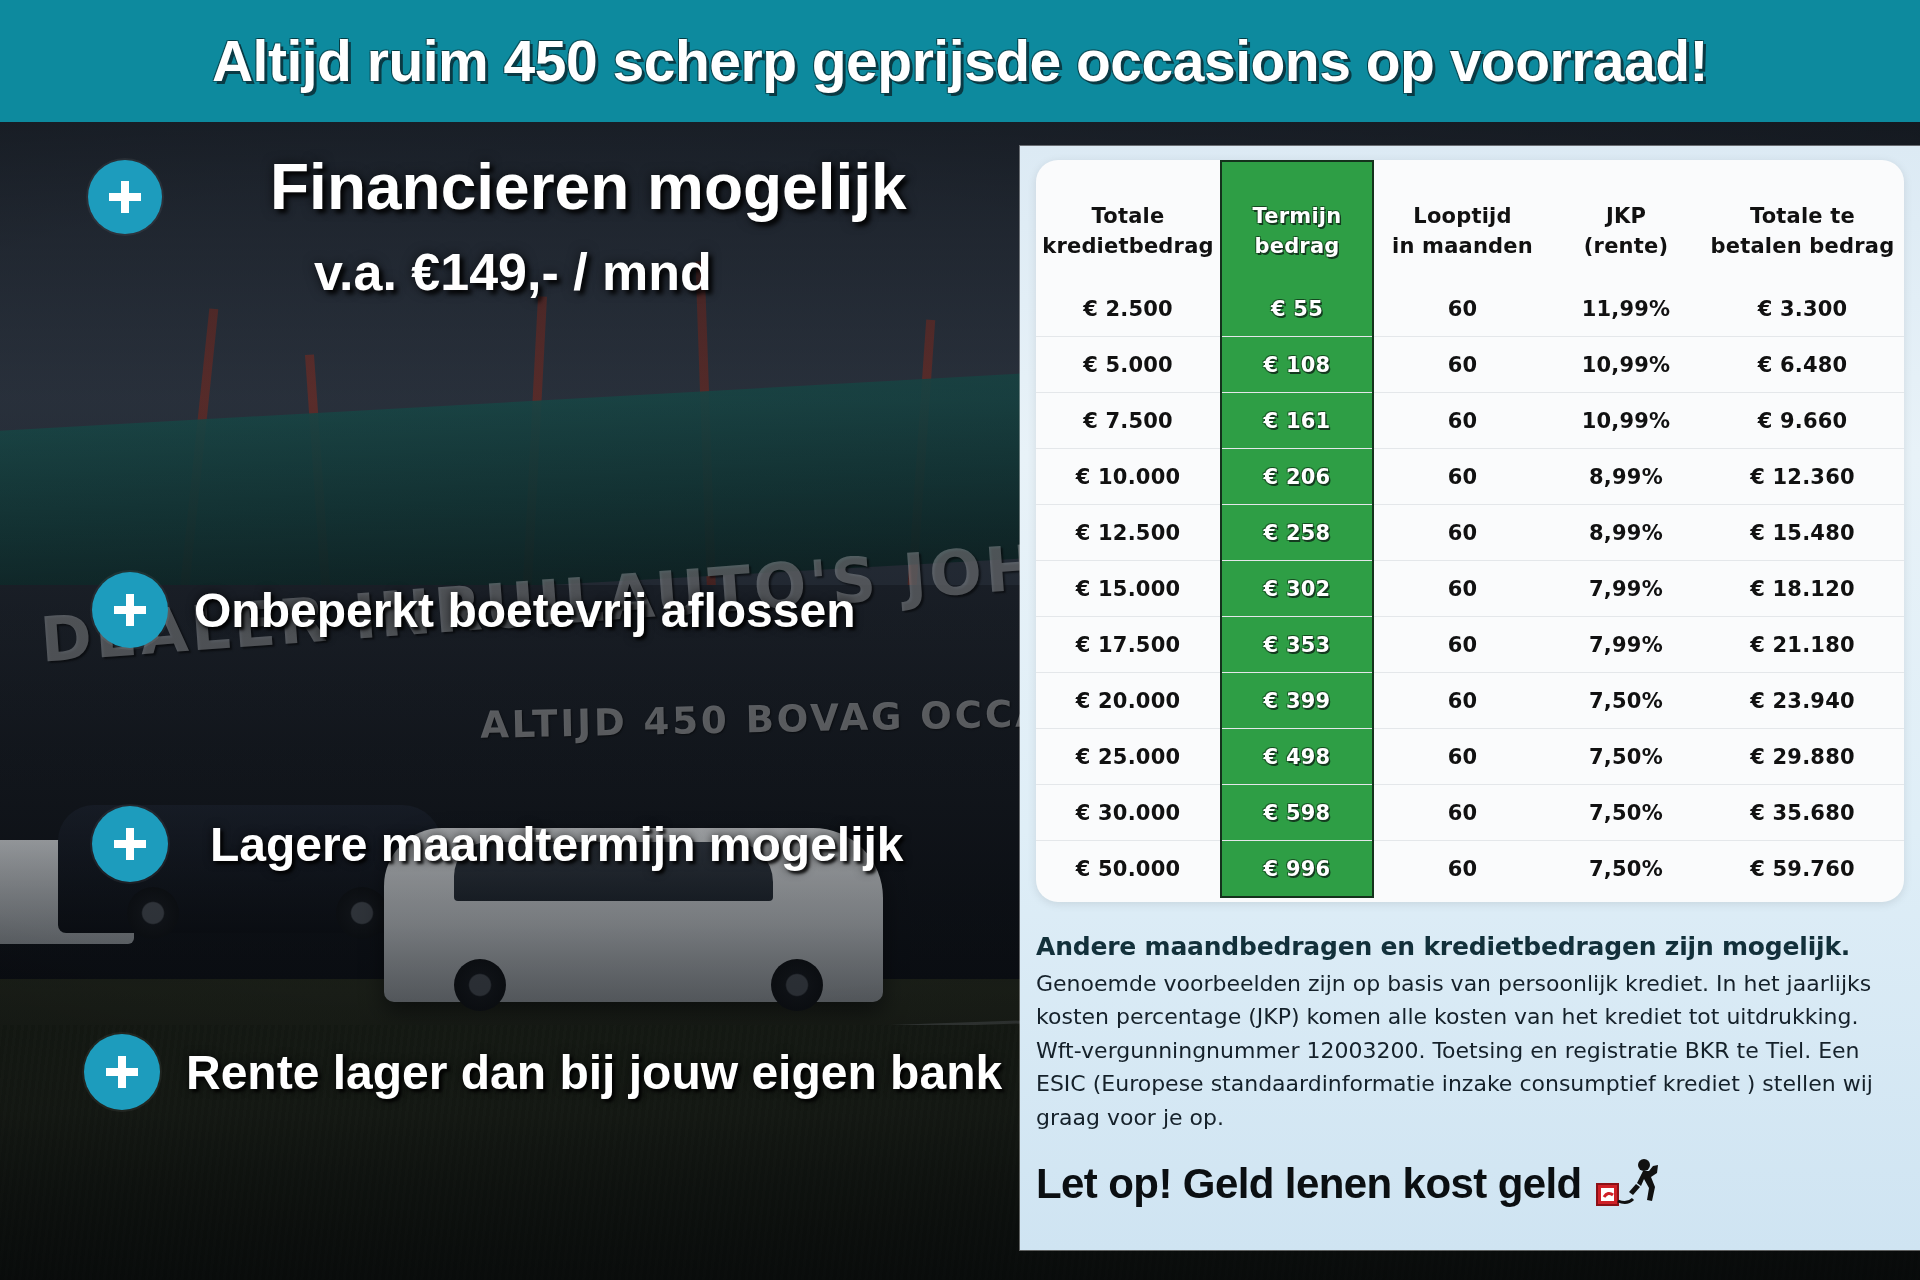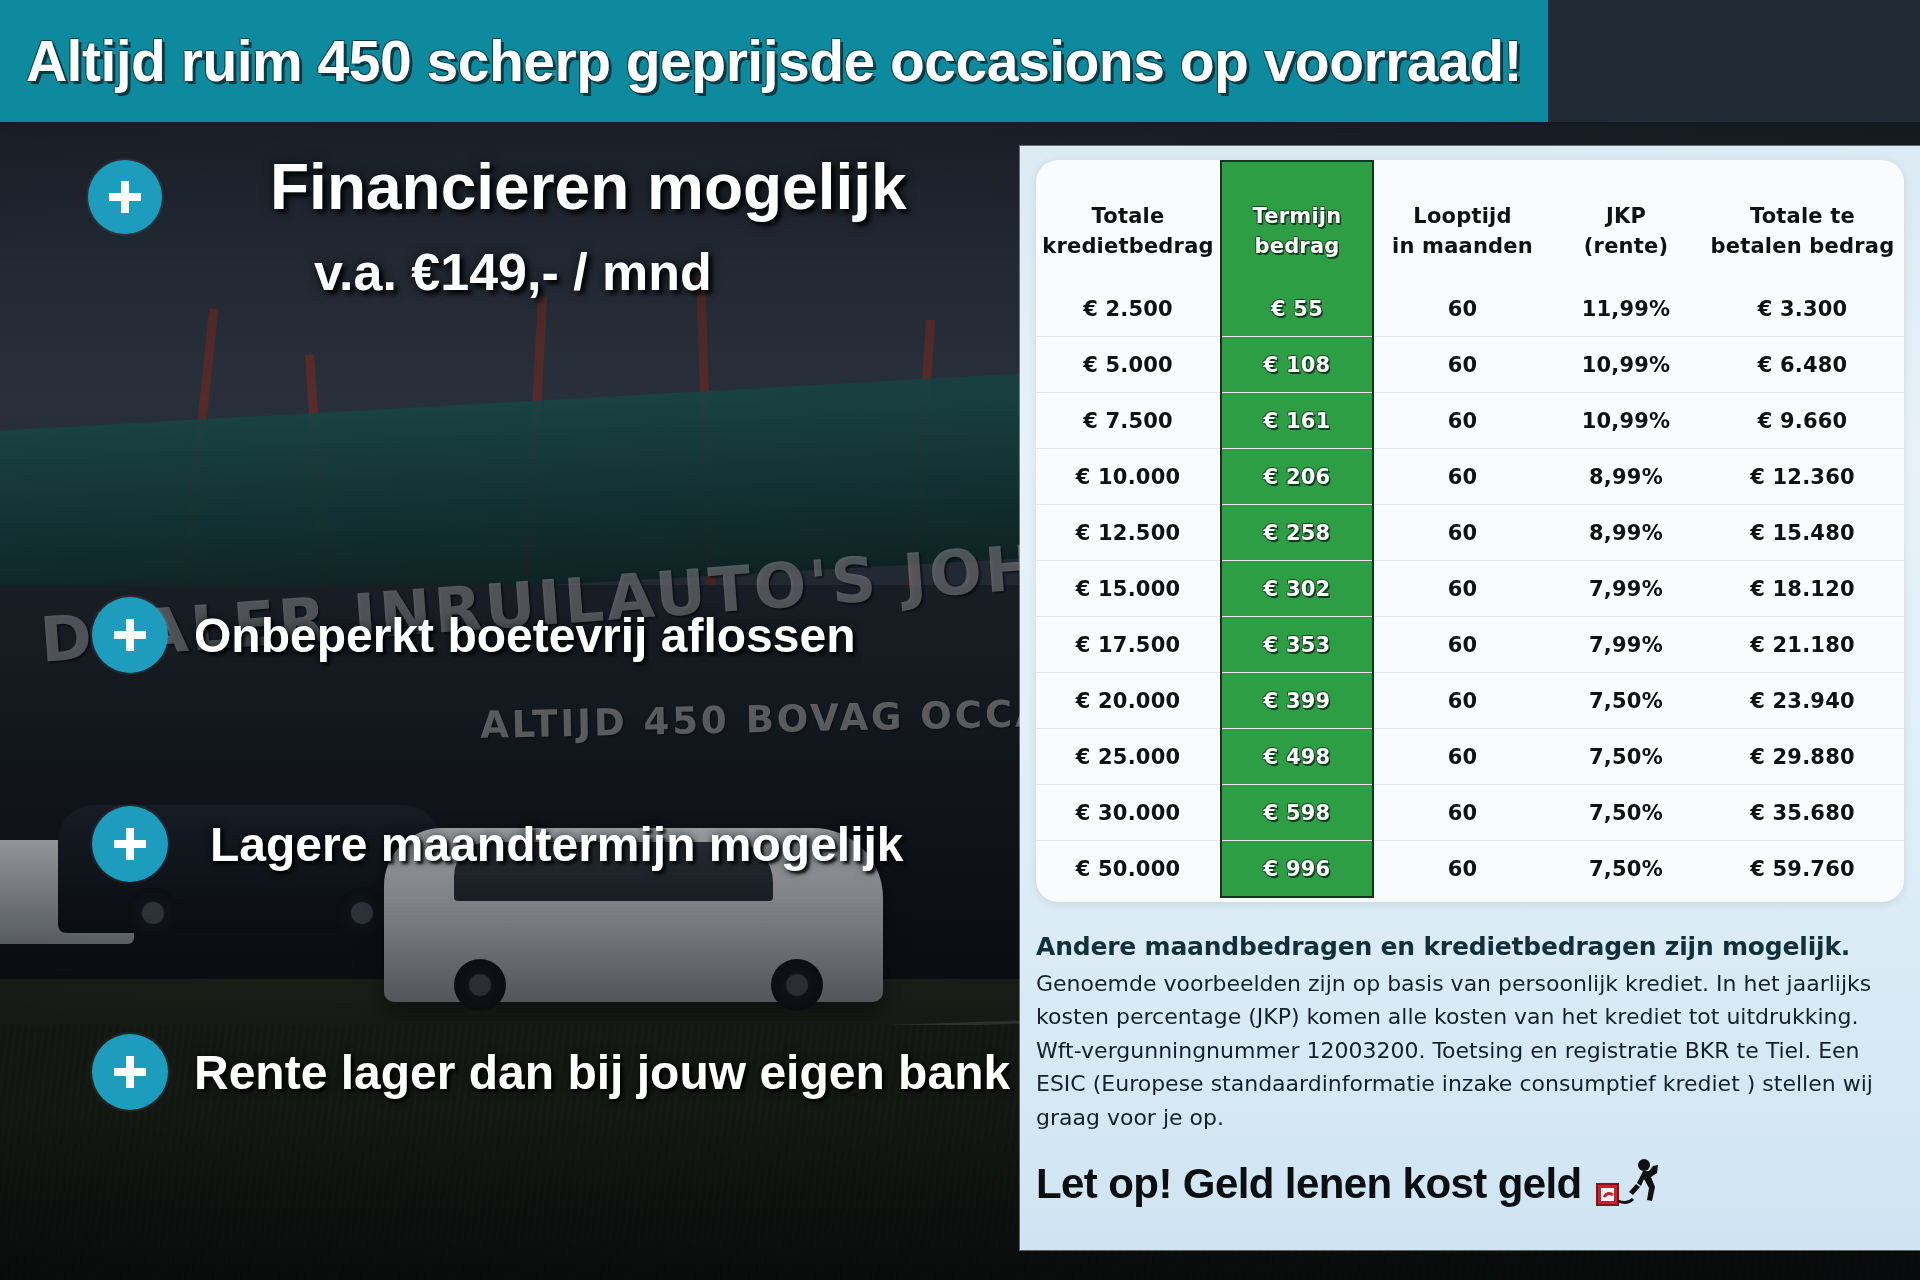--- a/index.html
+++ b/index.html
@@ -7,21 +7,21 @@
   body{
     width:1920px;height:1280px;overflow:hidden;
     background:#222a36;
     font-family:"Liberation Sans","DejaVu Sans",sans-serif;
     -webkit-font-smoothing:antialiased;
   }
   .stage{position:relative;width:1920px;height:1280px;overflow:hidden;}
 
   
   .banner{
-    position:absolute;left:0;top:0;width:1548px;height:122px;
+    position:absolute;left:0;top:0;width:1920px;height:122px;
     background:#0d8a9e;
     display:flex;align-items:center;justify-content:center;
   }
   .banner-text{
     font-size:57px;font-weight:bold;color:#ffffff;letter-spacing:-0.5px;
     white-space:nowrap;
     text-shadow:
        3px 3px 0 #0a3a44, -1px -1px 0 rgba(0,0,0,.35),
        1px -1px 0 rgba(0,0,0,.35), -1px 1px 0 rgba(0,0,0,.35);
     transform:scaleX(1.0);
@@ -147,23 +147,23 @@
   .hero-title{
     position:absolute;left:182px;top:-10px;color:#fff;font-weight:bold;
     font-size:64px;white-space:nowrap;
     text-shadow:4px 4px 4px rgba(0,0,0,.85),0 0 12px rgba(0,0,0,.6);
   }
   .hero-sub{
     position:absolute;left:226px;top:82px;color:#fff;font-weight:bold;
     font-size:52px;white-space:nowrap;
     text-shadow:4px 4px 4px rgba(0,0,0,.85),0 0 12px rgba(0,0,0,.6);
   }
-  #f1{left:92px;top:475px;}
+  #f1{left:92px;top:450px;}
   #f2{left:92px;top:684px;gap:16px;}
-  #f3{left:92px;top:912px;text-align:center;}
+  #f3{left:84px;top:912px;text-align:center;}
   #f1 .feature-text,#f2 .feature-text,#f3 .feature-text{font-size:48px;}
 
   
   .panel{
     position:absolute;left:1020px;top:146px;width:900px;height:1104px;
     background:linear-gradient(180deg,#dceaf4 0%,#e8f2f8 28%,#dfeef7 62%,#cfe4f2 100%);
     box-shadow:0 0 0 1px rgba(255,255,255,.35);
   }
   .card{
     position:absolute;left:16px;top:14px;width:868px;height:742px;

